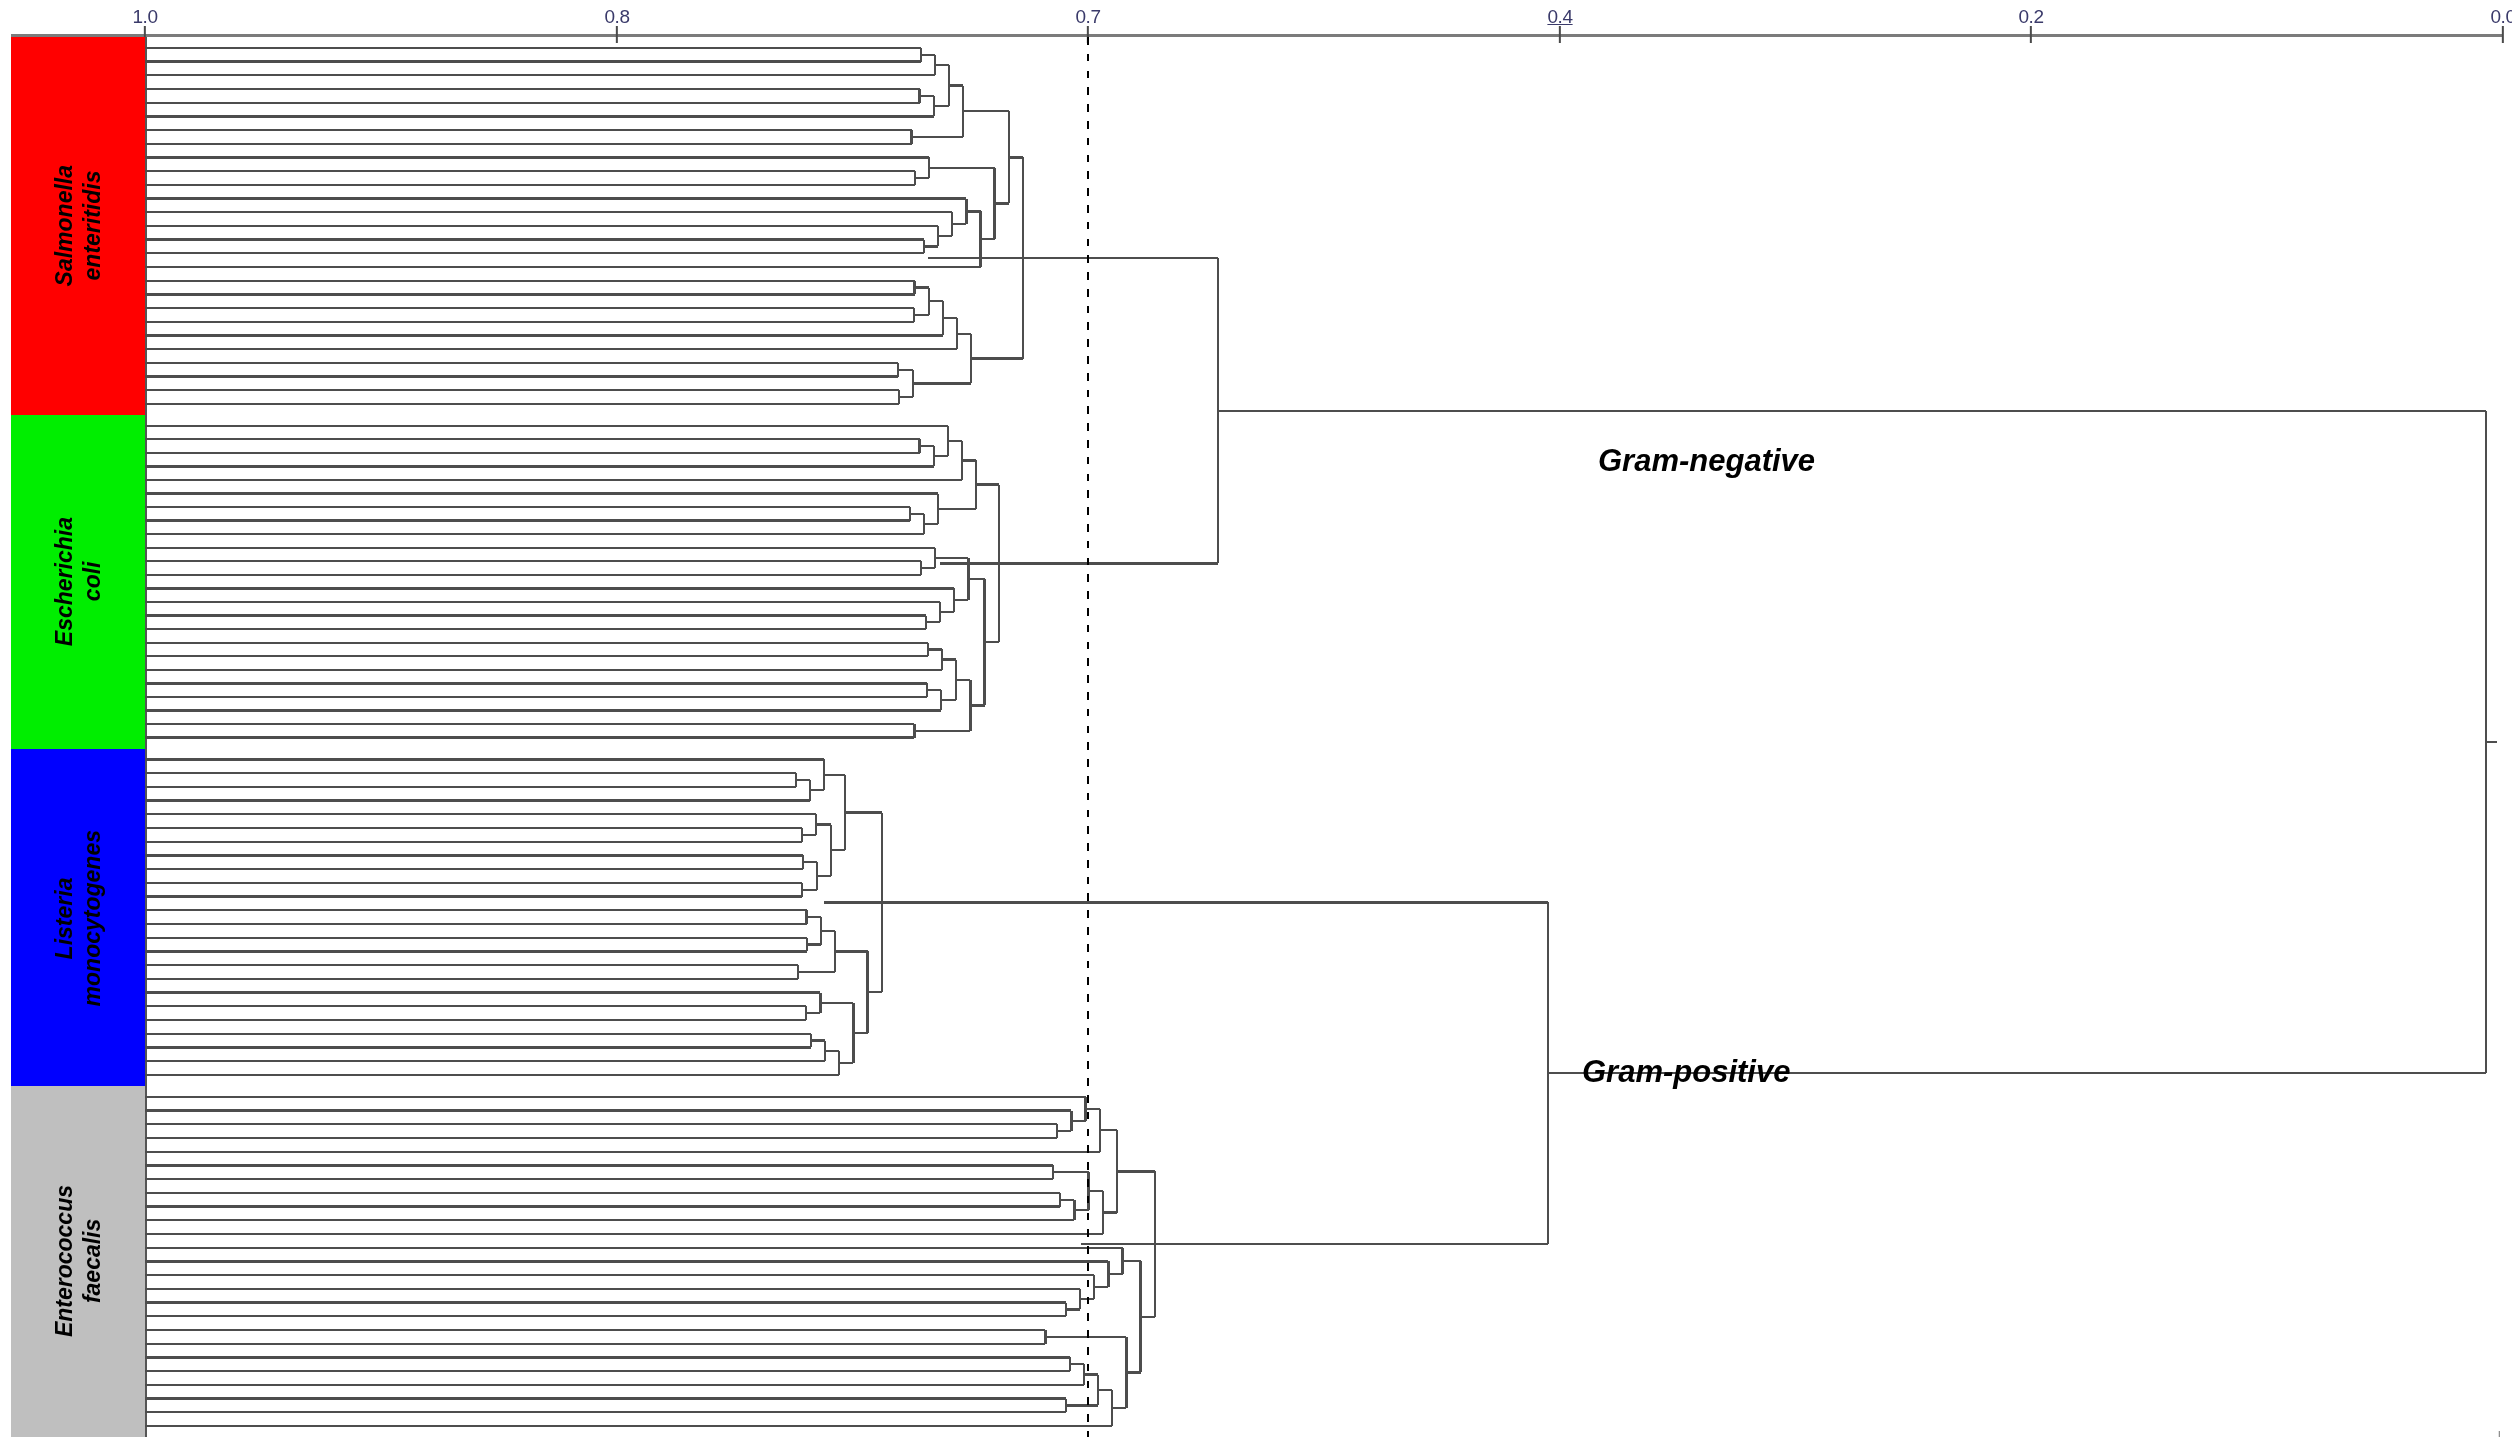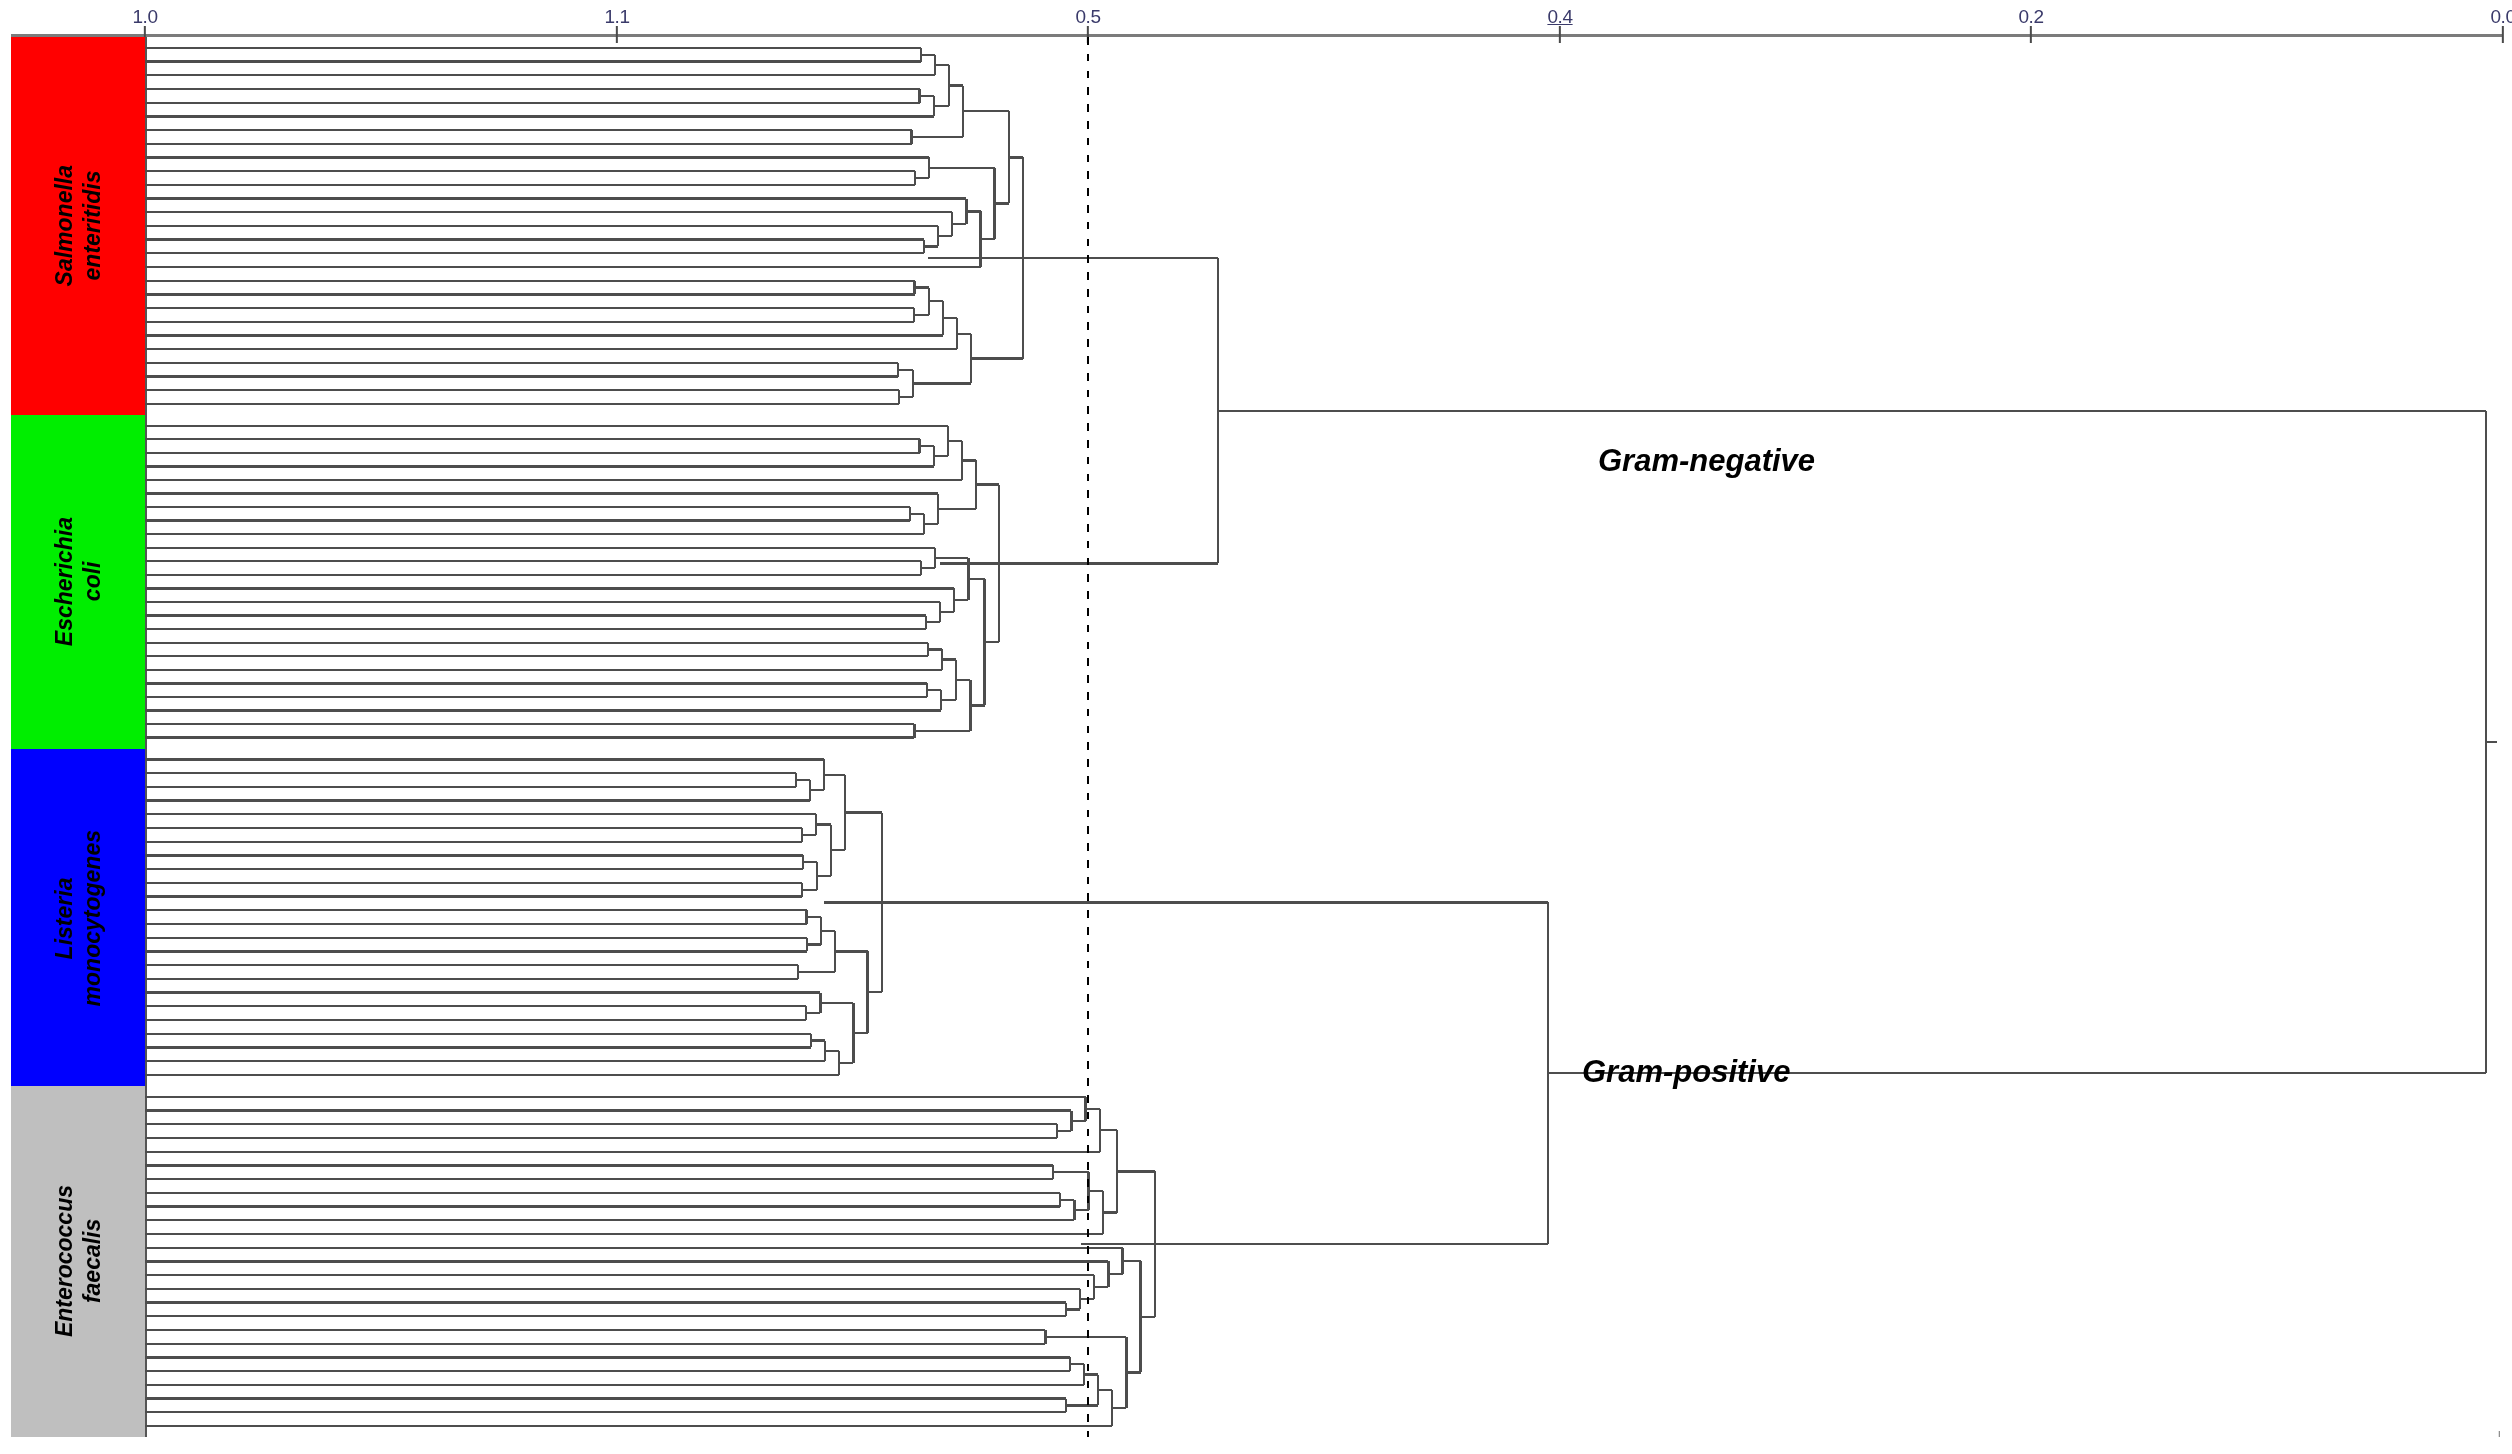--- a/index.html
+++ b/index.html
@@ -110,23 +110,23 @@
 </head>
 <body>
 
 <div id="page">
 
   <div id="axis-area">
     <div class="axis-line"></div>
     <div id="axis-ticks">
         <div class="axis-tick-label" style="left: 145px;">1.0</div>
         <div class="axis-tick-mark" style="left: 145px;"></div>
-        <div class="axis-tick-label" style="left: 617px;">1.1</div>
+        <div class="axis-tick-label" style="left: 617px;">0.8</div>
         <div class="axis-tick-mark" style="left: 617px;"></div>
-        <div class="axis-tick-label" style="left: 1088px;">0.5</div>
+        <div class="axis-tick-label" style="left: 1088px;">0.7</div>
         <div class="axis-tick-mark" style="left: 1088px;"></div>
         <div class="axis-tick-label" style="left: 1560px; text-decoration: underline;">0.4</div>
         <div class="axis-tick-mark" style="left: 1560px;"></div>
         <div class="axis-tick-label" style="left: 2031px;">0.2</div>
         <div class="axis-tick-mark" style="left: 2031px;"></div>
         <div class="axis-tick-label" style="left: 2503px;">0.0</div>
         <div class="axis-tick-mark" style="left: 2503px;"></div>
       </div>
   </div>
 

